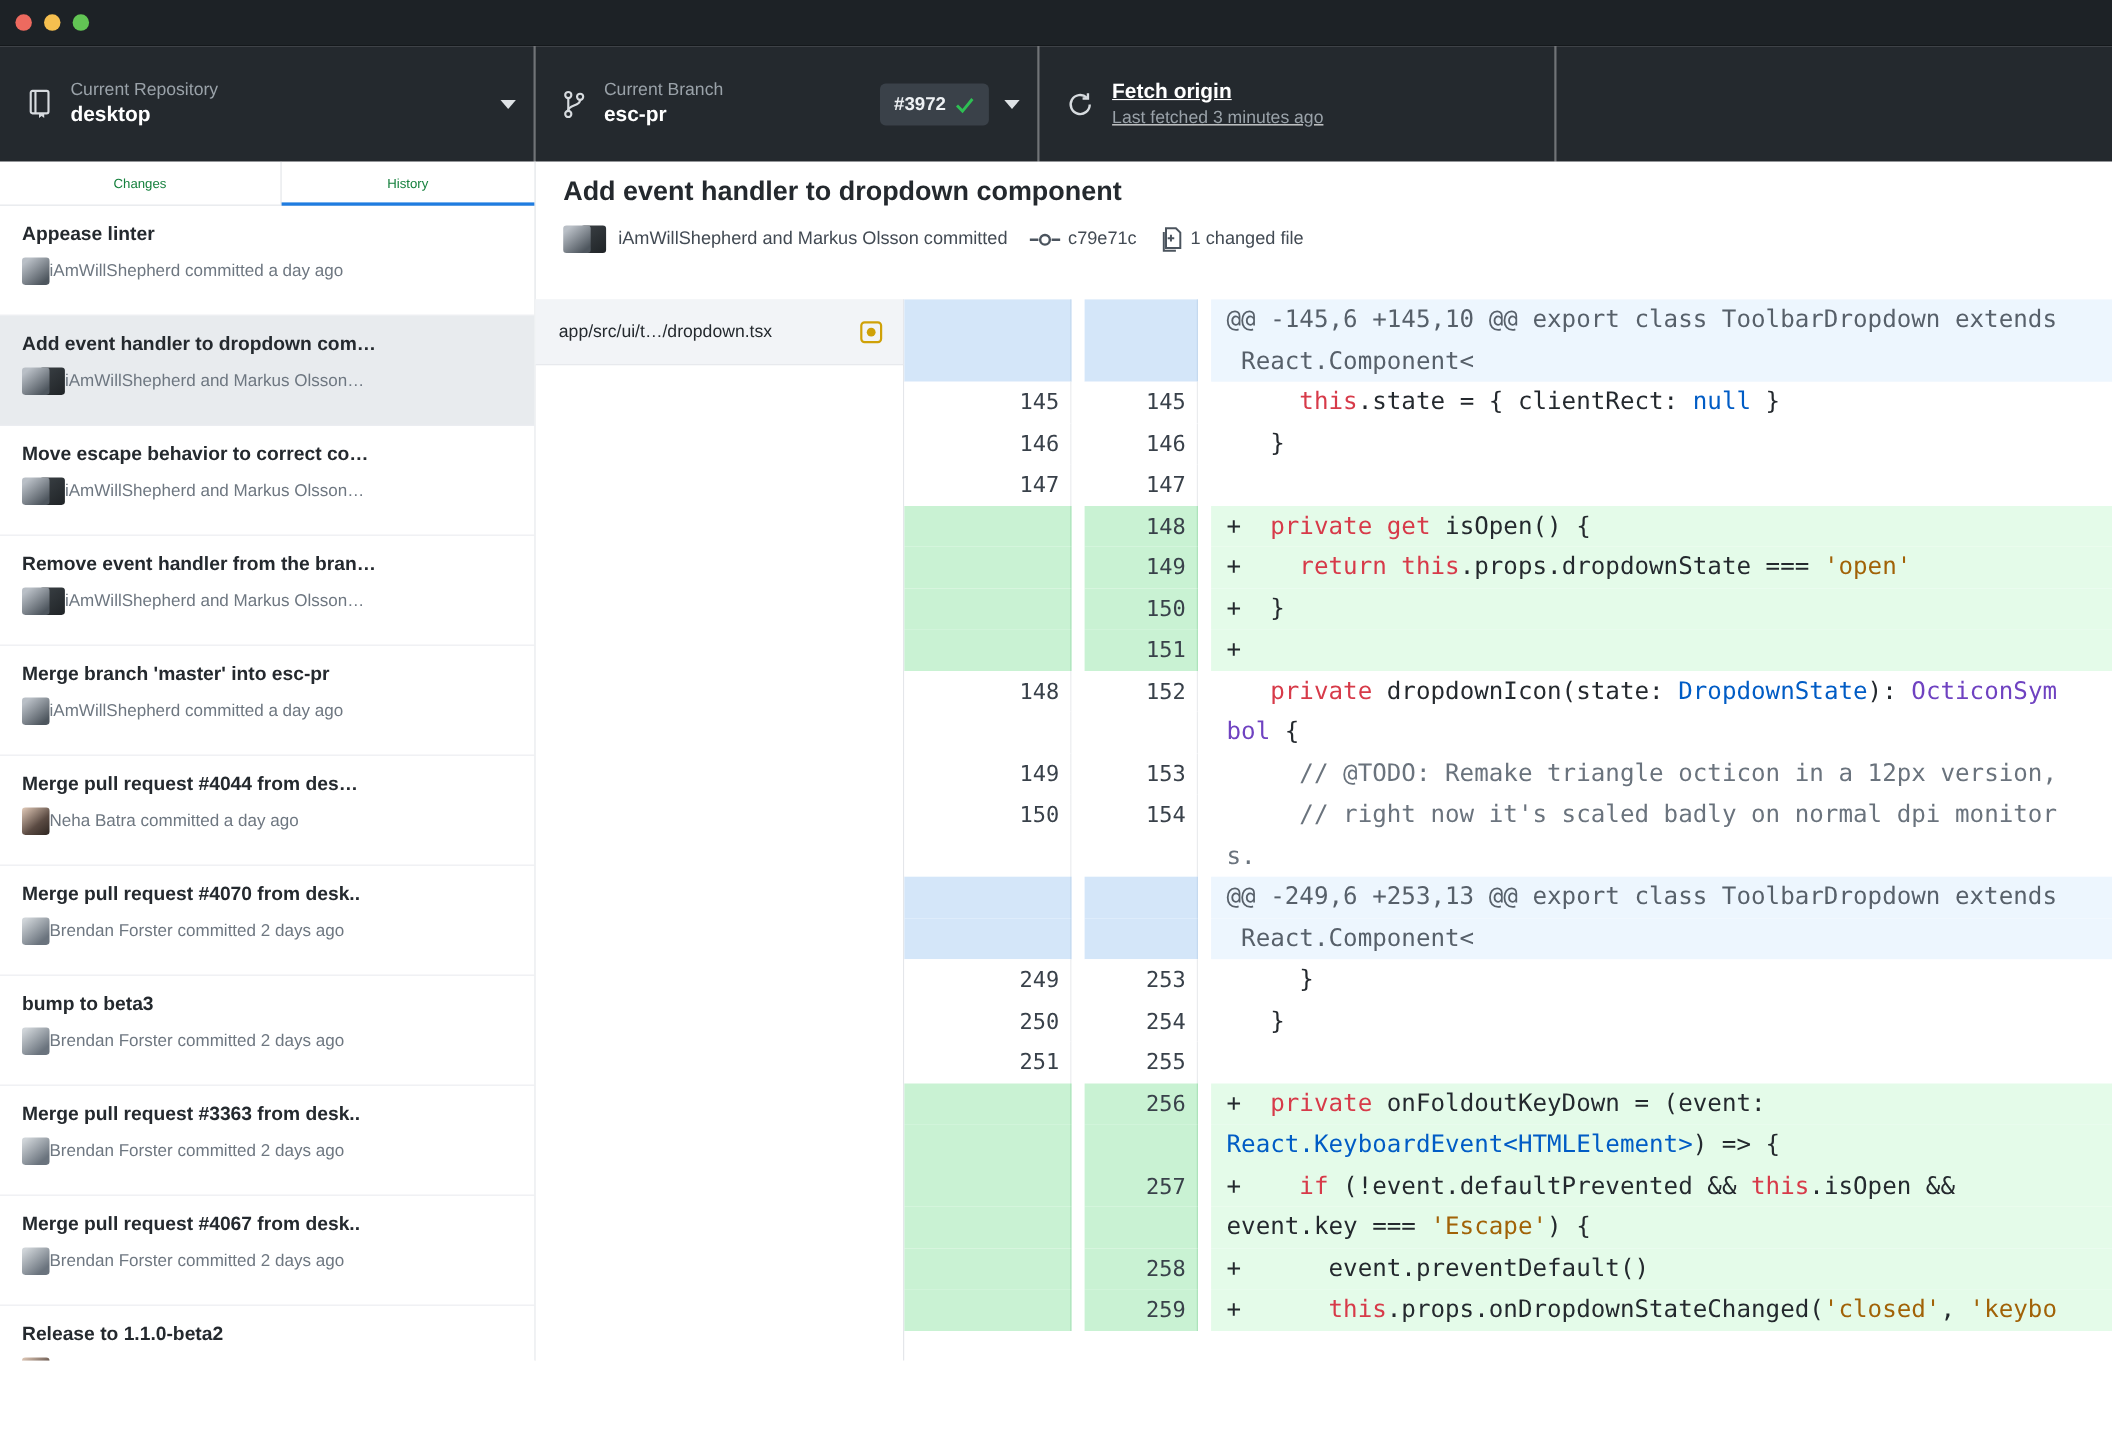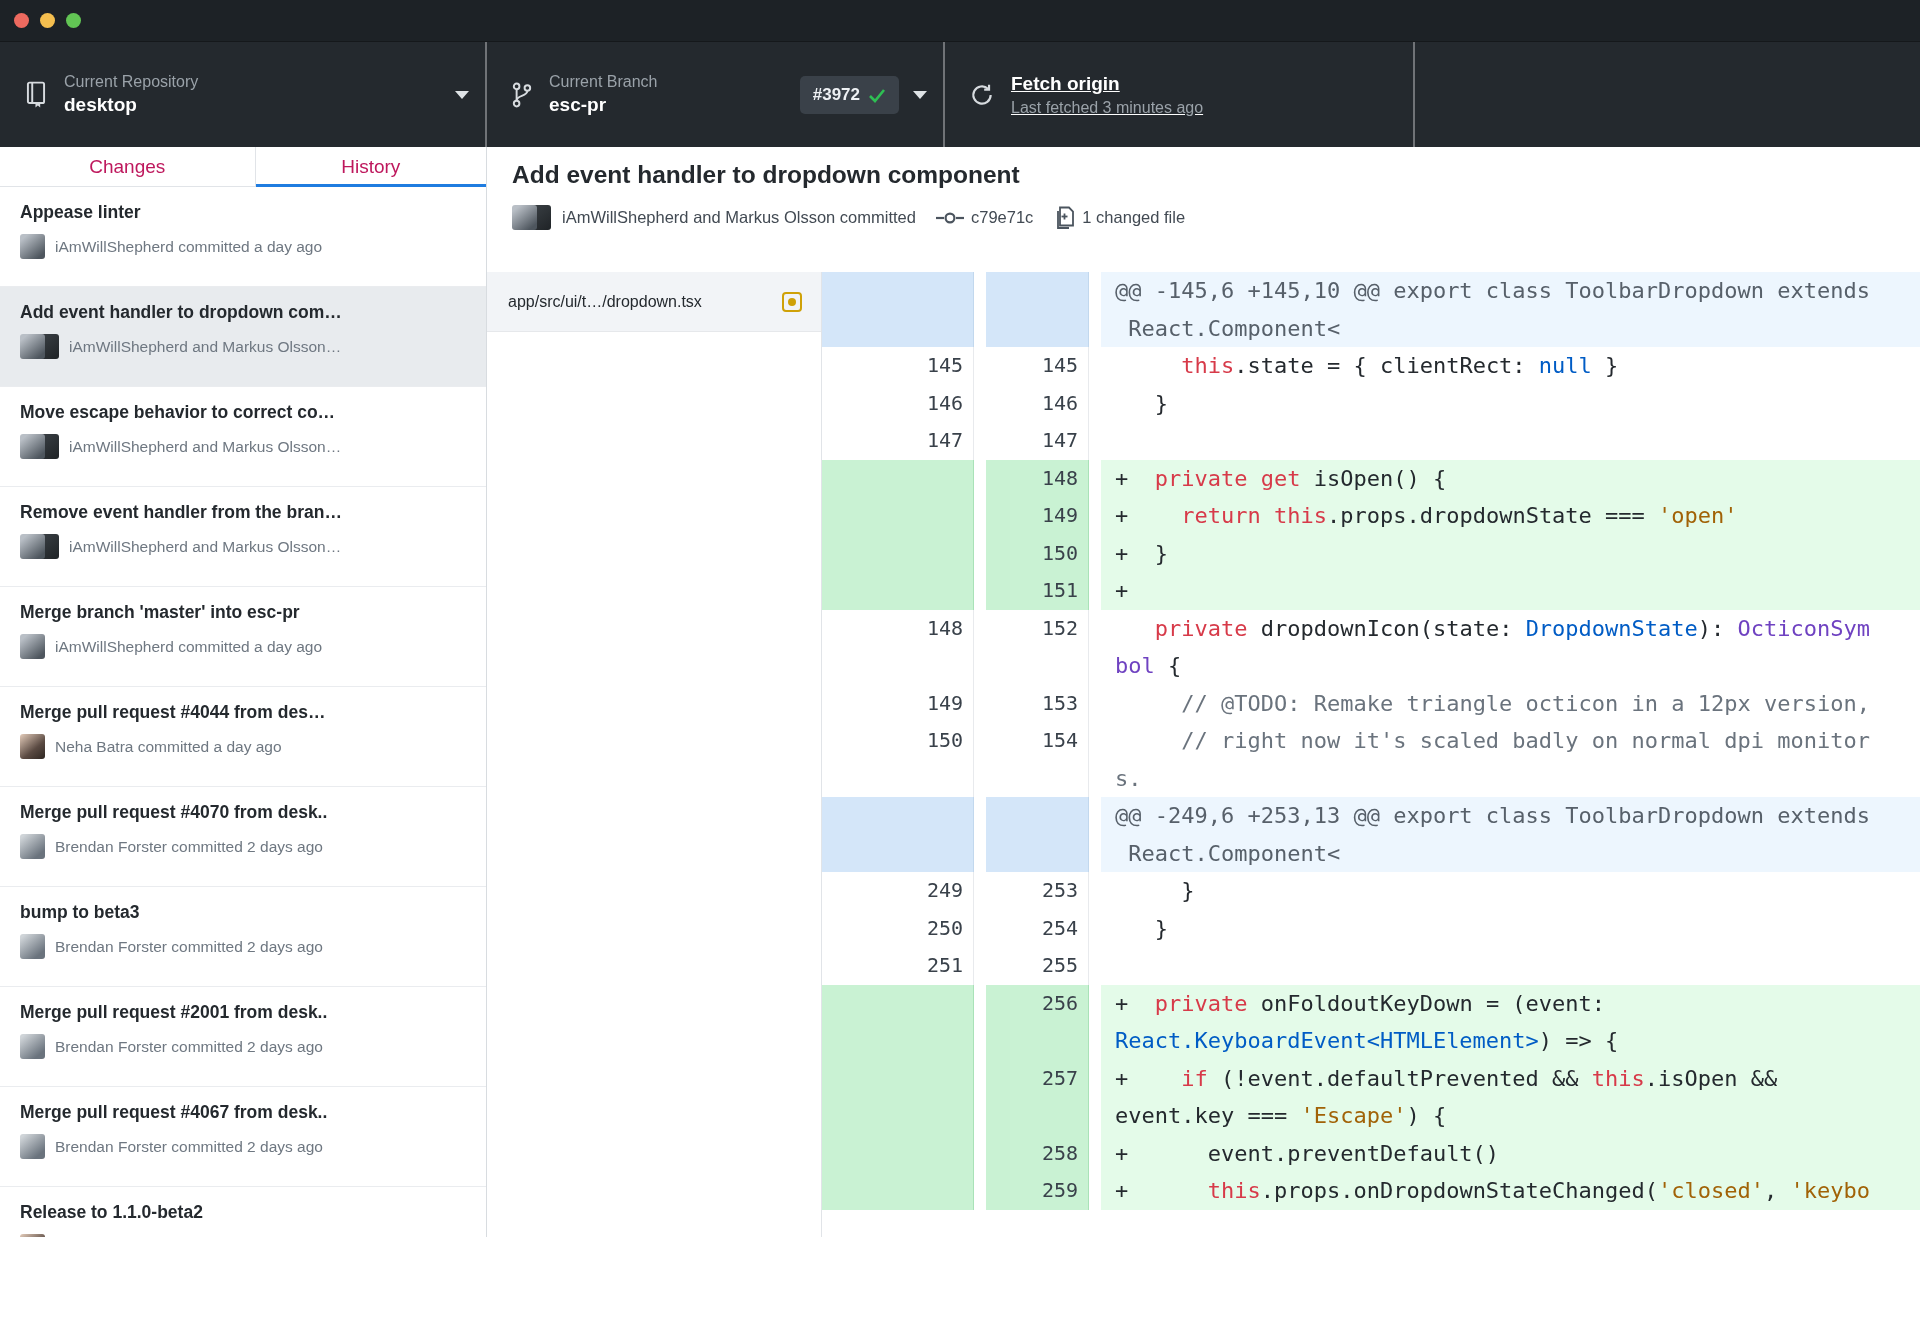--- a/index.html
+++ b/index.html
@@ -31,28 +31,28 @@
   .badge { margin-left:auto; background:#3a4149; border-radius:5px; height:38px; display:flex; align-items:center; padding:0 13px; gap:8px; flex:none; }
   .badge-text { font-size:17px; font-weight:bold; color:#eef1f4; }
   .fetch .tb-small { margin-top:1px; }
 
   
   .content { flex:1; display:flex; min-height:0; }
 
   
   .sidebar { width:487px; flex:none; background:#fff; border-right:1px solid #d8dce0; display:flex; flex-direction:column; overflow:hidden; }
   .tabs { height:40px; flex:none; display:flex; border-bottom:1px solid #e1e4e8; }
-  .tab { flex:1; display:flex; align-items:center; justify-content:center; font-size:19px; color:#be185d; position:relative; cursor:pointer;margin-left:12px; }
+  .tab { flex:1; display:flex; align-items:center; justify-content:center; font-size:12px; color:#15803d; position:relative; cursor:pointer;margin-left:12px; }
   .tab + .tab { border-left:1px solid #e1e4e8; }
   .tab.active::after { content:""; position:absolute; left:0; right:0; bottom:-1px; height:3px; background:#1f7ce0; }
   .commits { flex:1; overflow:hidden; }
   .commit { height:100px; padding:15px 14px 0 20px; border-bottom:1px solid #eaecef; cursor:pointer; }
   .commit.selected { background:#e8ebee; }
   .c-title { font-size:17.5px; font-weight:bold; color:#24292e; white-space:nowrap; overflow:hidden; }
-  .c-meta { margin-top:11px; display:flex; align-items:center; gap:10px; }
+  .c-meta { margin-top:11px; display:flex; align-items:center; gap:0; }
   .c-author { font-size:15.5px; color:#6e7781; white-space:nowrap; overflow:hidden; }
   .av { width:25px; height:25px; border-radius:3px; flex:none; background:linear-gradient(140deg,#b9bfc6 15%,#4e565e 85%); }
   .av-wrap { position:relative; width:25px; height:25px; flex:none; }
   .av-wrap.dual { width:39px; }
   .av-wrap .av { position:absolute; left:0; top:0; z-index:2; }
   .av-wrap.dual::after { content:""; position:absolute; left:16px; top:0; width:23px; height:25px; border-radius:3px; background:linear-gradient(140deg,#3c4247,#1f2326); z-index:1; }
   .av.neha { background:linear-gradient(140deg,#d8c1b0 5%,#5a4a42 60%,#2e2621); }
   .av.brendan { background:linear-gradient(140deg,#cfd4d8 10%,#6a737d 80%); }
 
   
@@ -225,21 +225,21 @@
           <div class="commit">
             <div class="c-title">bump to beta3</div>
             <div class="c-meta">
               <span class="av-wrap">
                 <span class="av brendan"></span>
               </span>
               <span class="c-author">Brendan Forster committed 2 days ago</span>
             </div>
           </div>
           <div class="commit">
-            <div class="c-title">Merge pull request #2001 from desk..</div>
+            <div class="c-title">Merge pull request #3363 from desk..</div>
             <div class="c-meta">
               <span class="av-wrap">
                 <span class="av brendan"></span>
               </span>
               <span class="c-author">Brendan Forster committed 2 days ago</span>
             </div>
           </div>
           <div class="commit">
             <div class="c-title">Merge pull request #4067 from desk..</div>
             <div class="c-meta">

